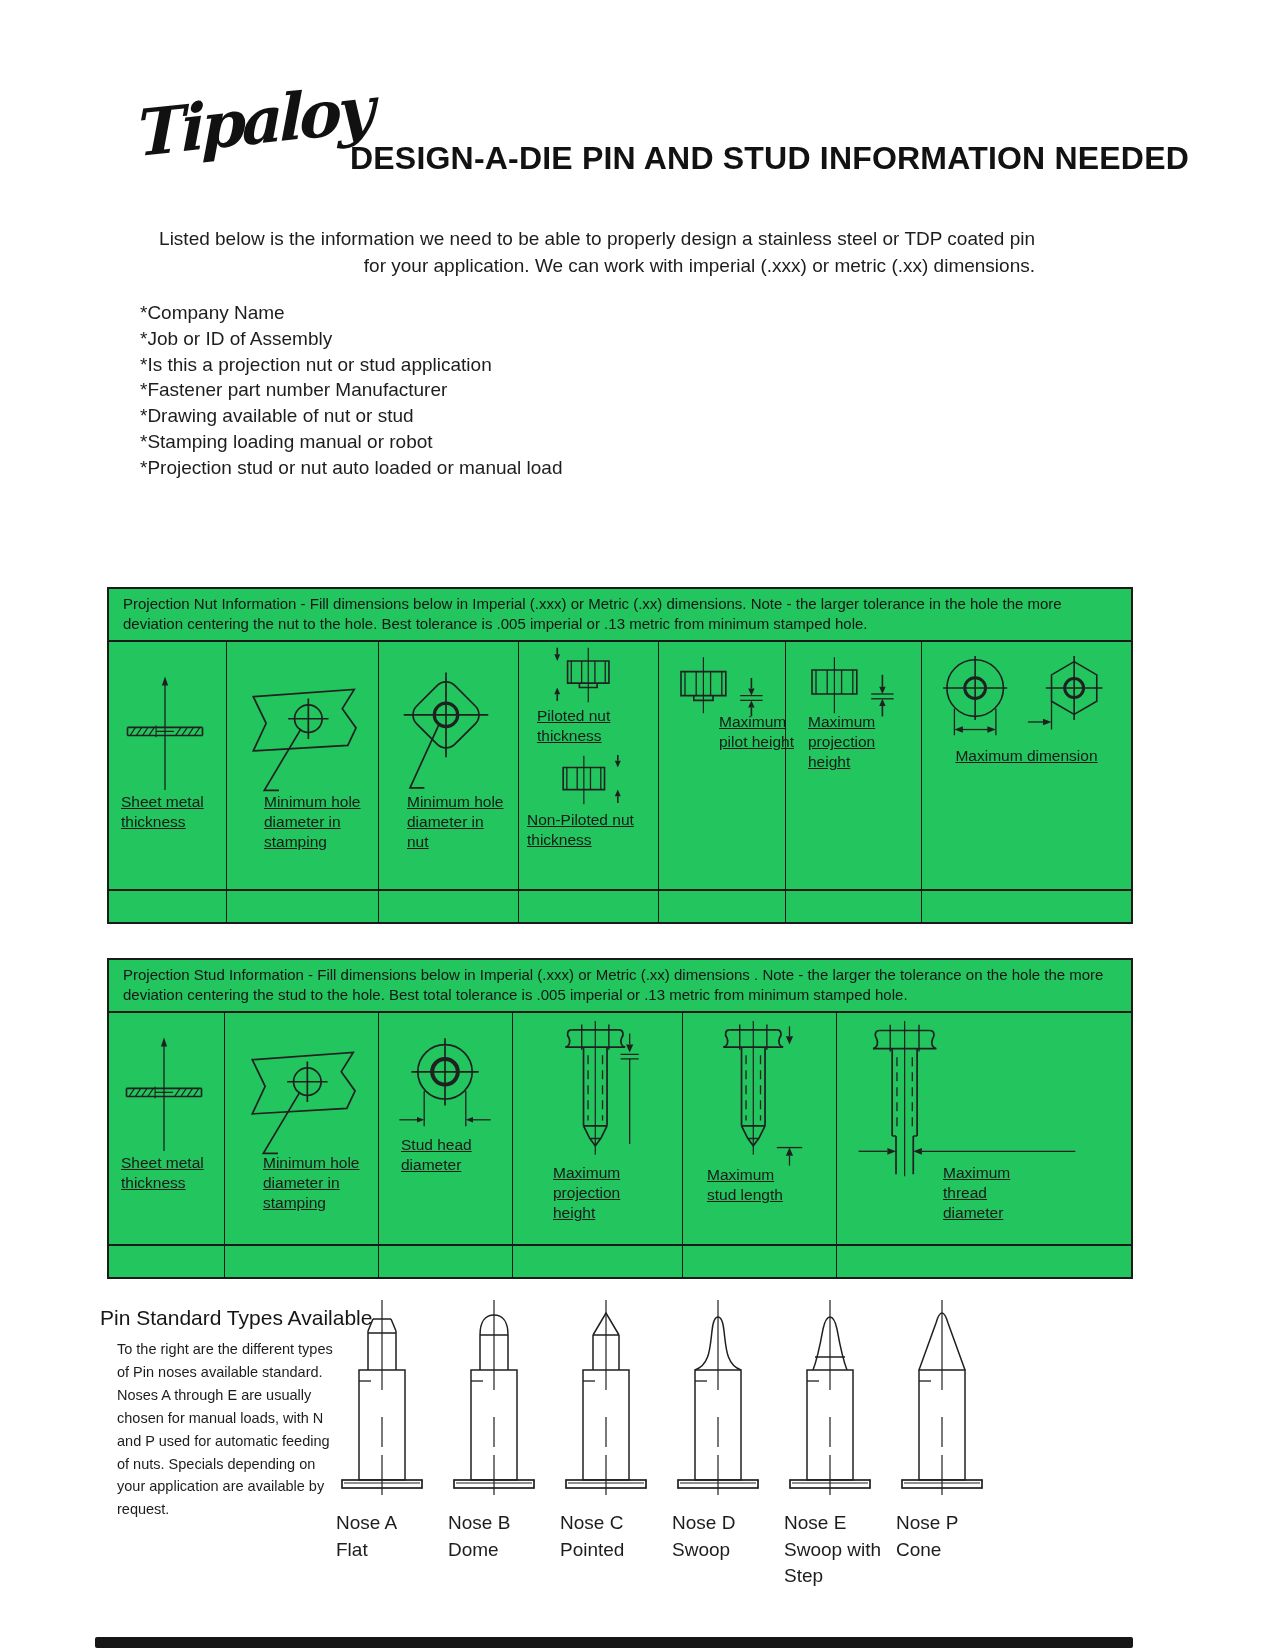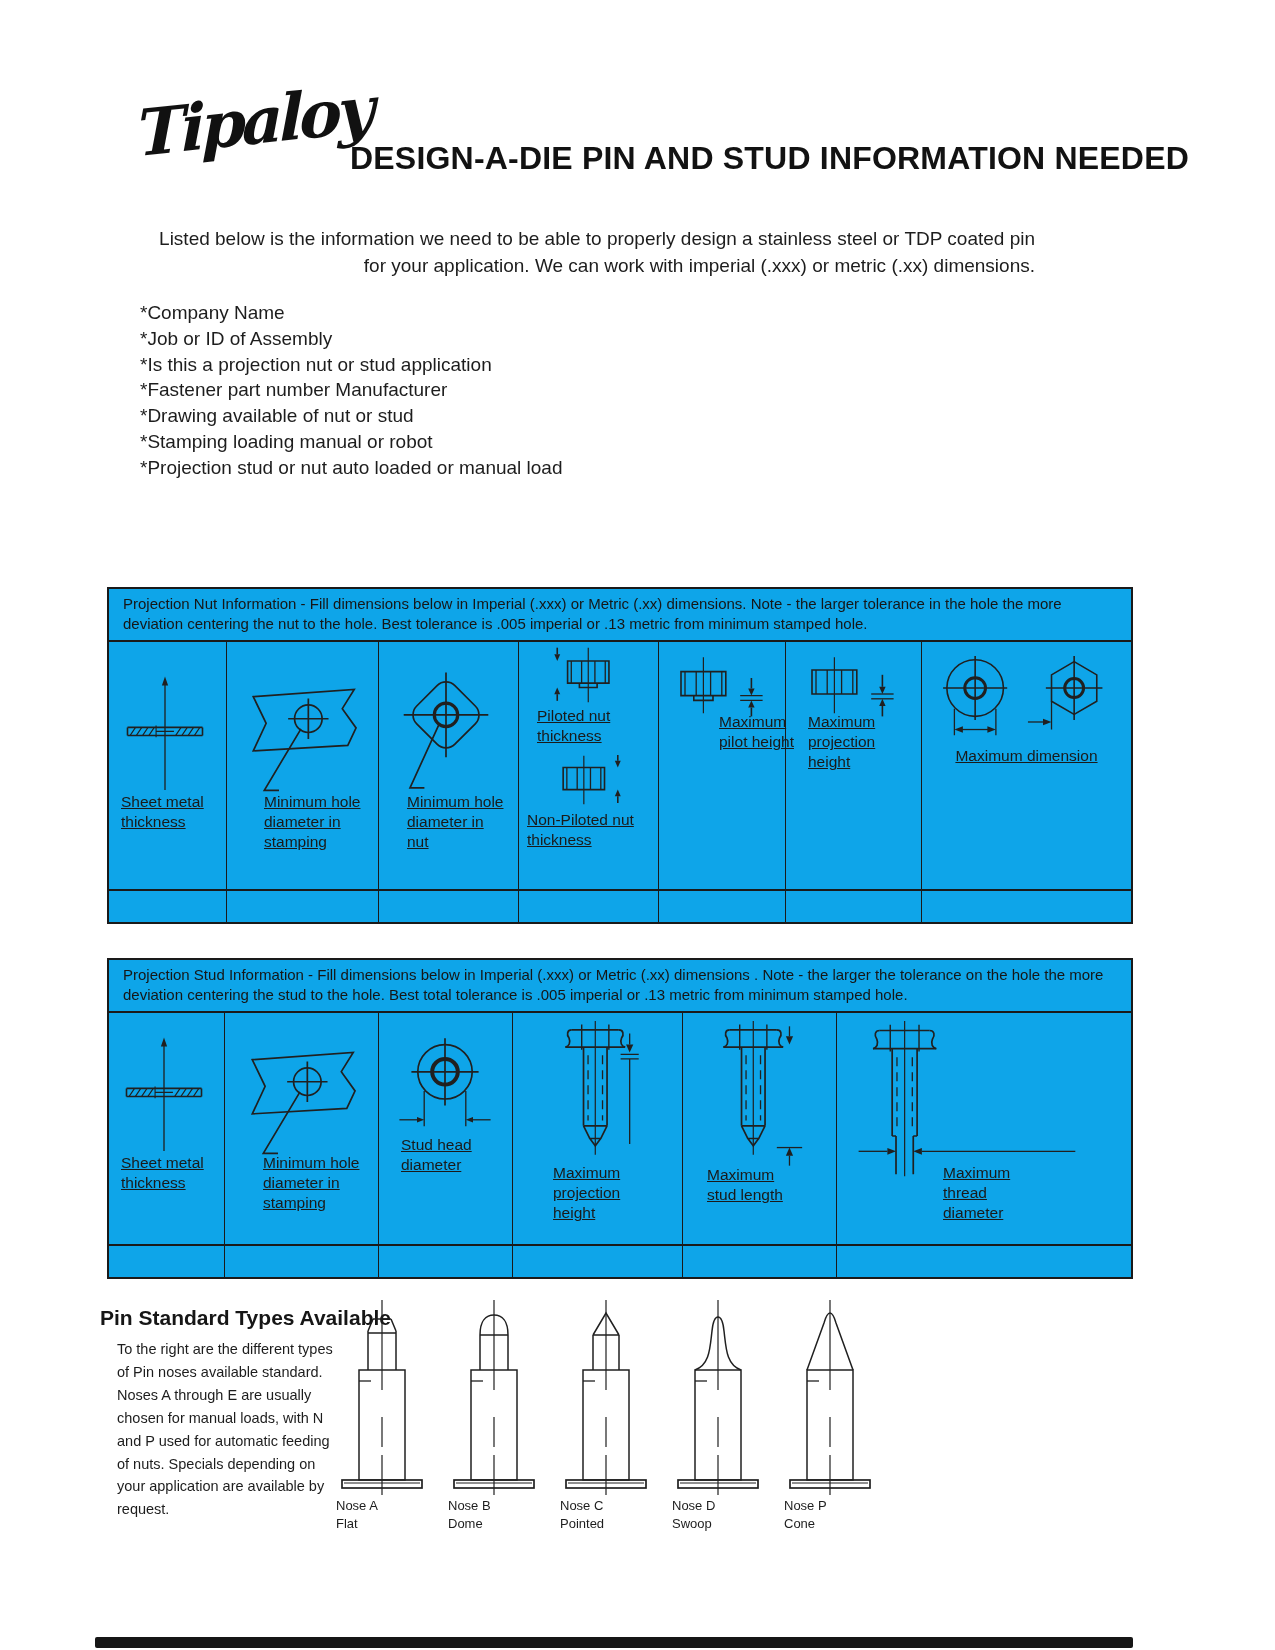--- a/index.html
+++ b/index.html
@@ -18,21 +18,21 @@
   }
   .title {
     position:absolute; left:350px; top:140px; font-size:32px; font-weight:bold;
     letter-spacing:.2px; color:#121212;
   }
   .intro { position:absolute; left:140px; top:226px; width:895px; font-size:19px; line-height:1.42;text-align:right; }
   .req-list { position:absolute; left:140px; top:300px; list-style:none; font-size:19px; }
   .req-list li { line-height:25.8px; }
 
   
-  .dtable { position:absolute; left:107px; width:1026px; border:2px solid #1a1a1a; background:#0ea5e9; }
+  .dtable { position:absolute; left:107px; width:1026px; border:2px solid #1a1a1a; background:#22c55e; }
   .t-head { border-bottom:2px solid #1a1a1a; padding:5px 12px 6px 14px; font-size:15px; line-height:1.34; color:#161616; }
   .t-cols { display:grid; }
   .nut-cols  { grid-template-columns:117px 152px 140px 140px 127px 136px auto; }
   .stud-cols { grid-template-columns:115px 154px 134px 170px 154px auto; }
   .t-cell { position:relative; border-left:1.6px solid #1a1a1a; }
   .t-cell:first-child { border-left:none; }
   .diag-row-nut  { height:247px; }
   .diag-row-stud { height:231px; }
   .t-inputs { border-top:2px solid #1a1a1a; }
   .t-inputs .t-input { height:31px; border-left:1.6px solid #1a1a1a; cursor:text; }
@@ -40,21 +40,21 @@
   .cell-label { position:absolute; font-size:15.5px; line-height:1.3; color:#1a1a1a;text-decoration:underline; }
   svg.diag { position:absolute; }
   svg.diag * { vector-effect:non-scaling-stroke; }
 
   
   .pin-heading { position:absolute; left:100px; top:1306px; font-size:21px; color:#161616; }
   .pin-desc { position:absolute; left:117px; top:1338px; width:216px; font-size:14.5px; line-height:1.58; }
   .pins { position:absolute; left:330px; top:1295px; width:790px; display:flex; }
   .pin-fig { width:112px; position:relative; }
   .pin-fig svg { display:block; }
-  .pin-caption { padding-left:6px; margin-top:2px; font-size:13px; line-height:1.4; width:104px; }
+  .pin-caption { padding-left:6px; margin-top:15px; font-size:19px; line-height:1.4; width:104px; }
   .pin-caption span { display:block; }
 
   .edge-bar { position:absolute; left:95px; top:1637px; width:1038px; height:11px; background:#161616; border-radius:2px; }
 </style>
 </head>
 <body>
 
 <div class="logo">Tipaloy</div>
 <h1 class="title">DESIGN-A-DIE PIN AND STUD INFORMATION NEEDED</h1>
 
@@ -295,21 +295,21 @@
   <div class="t-cols stud-cols t-inputs">
     <div class="t-input"></div>
     <div class="t-input"></div>
     <div class="t-input"></div>
     <div class="t-input"></div>
     <div class="t-input"></div>
     <div class="t-input"></div>
   </div>
 </section>
 
-<h2 class="pin-heading" style="font-weight:bold;">Pin Standard Types Available</h2>
+<h2 class="pin-heading" style="font-weight:normal;">Pin Standard Types Available</h2>
 <p class="pin-desc">To the right are the different types of Pin noses available standard.  Noses A through E are usually chosen for manual loads, with N and P used for automatic feeding of nuts. Specials depending on your application are available by request.</p>
 
 <div class="pins">
 
   <figure class="pin-fig">
     <svg width="104" height="200" viewBox="0 0 104 200" fill="none" stroke="#202020" stroke-width="1.5">
       <path d="M52 5 V95 M52 122 V152 M52 160 V200" stroke-width="1.2"></path>
       <rect x="29" y="75" width="46" height="110"></rect>
       <path d="M38 75 V36 M66 75 V36 M38 38 H66 M38 36 L43 24 M66 36 L61 24 M43 24 H61"></path>
       <path d="M29 86 H41" stroke-width="1.3"></path>
@@ -360,20 +360,35 @@
       <path d="M29 86 H41" stroke-width="1.3"></path>
       <rect x="12" y="185" width="80" height="8" stroke-width="1.7"></rect>
       <path d="M14 188 H90" stroke-width="1"></path>
     </svg>
     <figcaption class="pin-caption">
       <span>Nose D</span>
       <span>Swoop</span>
     </figcaption>
   </figure>
 
+  <figure class="pin-fig">
+    <svg width="104" height="200" viewBox="0 0 104 200" fill="none" stroke="#202020" stroke-width="1.5">
+      <path d="M52 5 V95 M52 122 V152 M52 160 V200" stroke-width="1.2"></path>
+      <rect x="29" y="75" width="46" height="110"></rect>
+      <path d="M35 75 C40 62 43 45 45 34 C47 25 49 22 52 22 C55 22 57 25 59 34 C61 45 64 62 69 75"></path>
+      <path d="M37 62 H67"></path>
+      <path d="M29 86 H41" stroke-width="1.3"></path>
+      <rect x="12" y="185" width="80" height="8" stroke-width="1.7"></rect>
+      <path d="M14 188 H90" stroke-width="1"></path>
+    </svg>
+    <figcaption class="pin-caption">
+      <span>Nose E</span>
+      <span>Swoop with Step</span>
+    </figcaption>
+  </figure>
 
 
   <figure class="pin-fig">
     <svg width="104" height="200" viewBox="0 0 104 200" fill="none" stroke="#202020" stroke-width="1.5">
       <path d="M52 5 V95 M52 122 V152 M52 160 V200" stroke-width="1.2"></path>
       <rect x="29" y="75" width="46" height="110"></rect>
       <path d="M29 75 L46 28 C48 21 50 18 52 18 C54 18 56 21 58 28 L75 75"></path>
       <path d="M29 86 H41" stroke-width="1.3"></path>
       <rect x="12" y="185" width="80" height="8" stroke-width="1.7"></rect>
       <path d="M14 188 H90" stroke-width="1"></path>

